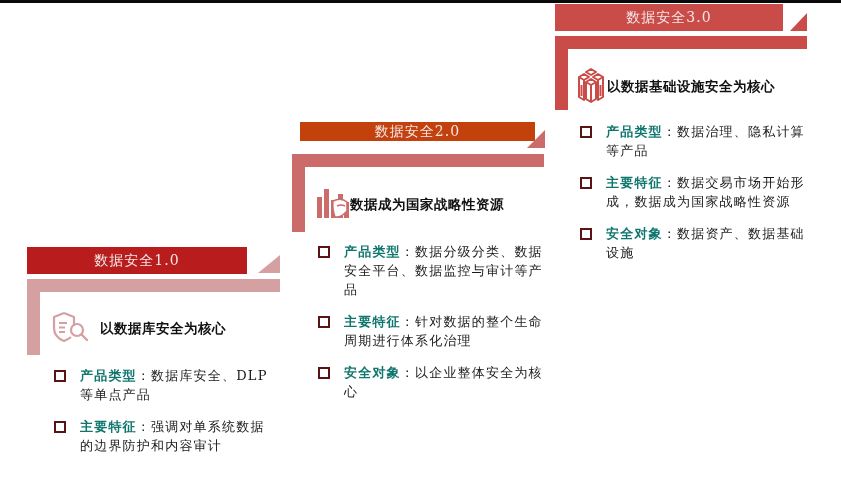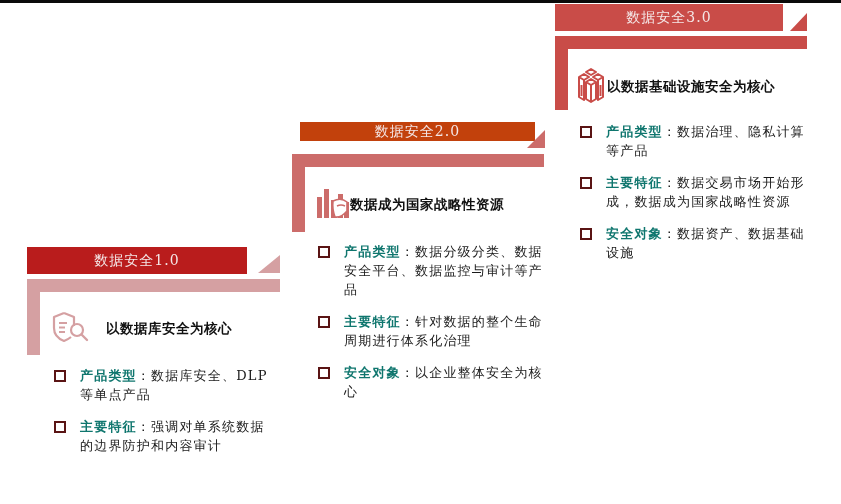--- a/index.html
+++ b/index.html
@@ -45,21 +45,21 @@
     <span class="icon">
       <svg width="42" height="32" viewBox="0 0 42 32">
         <path d="M14 2 L24 6 L24 15 M14 2 L4 6 L4 17 Q4 26 14 30 Q18 28.5 21 26" fill="none" stroke="#d5a0a2" stroke-width="2.2" stroke-linejoin="round"></path>
         <line x1="9" y1="12" x2="17" y2="12" stroke="#d5a0a2" stroke-width="2"></line>
         <line x1="9" y1="16.5" x2="15" y2="16.5" stroke="#d5a0a2" stroke-width="2"></line>
         <line x1="9" y1="21" x2="15" y2="21" stroke="#d5a0a2" stroke-width="2"></line>
         <circle cx="27" cy="19" r="6" fill="none" stroke="#d5a0a2" stroke-width="2.2"></circle>
         <line x1="31.5" y1="23.5" x2="37" y2="29" stroke="#d5a0a2" stroke-width="2.4" stroke-linecap="round"></line>
       </svg>
     </span>
-    <span style="margin-left:14px;">以数据库安全为核心</span>
+    <span style="margin-left:8px;">以数据库安全为核心</span>
   </div>
 
   <div class="items" style="left:54px; top:366px; width:222px;">
     <div class="item">
       <span class="bullet"></span>
       <span><span class="label">产品类型</span><span>：</span><span>数据库安全、DLP等单点产品</span></span>
     </div>
     <div class="item">
       <span class="bullet"></span>
       <span><span class="label">主要特征</span><span>：</span><span>强调对单系统数据的边界防护和内容审计</span></span>

